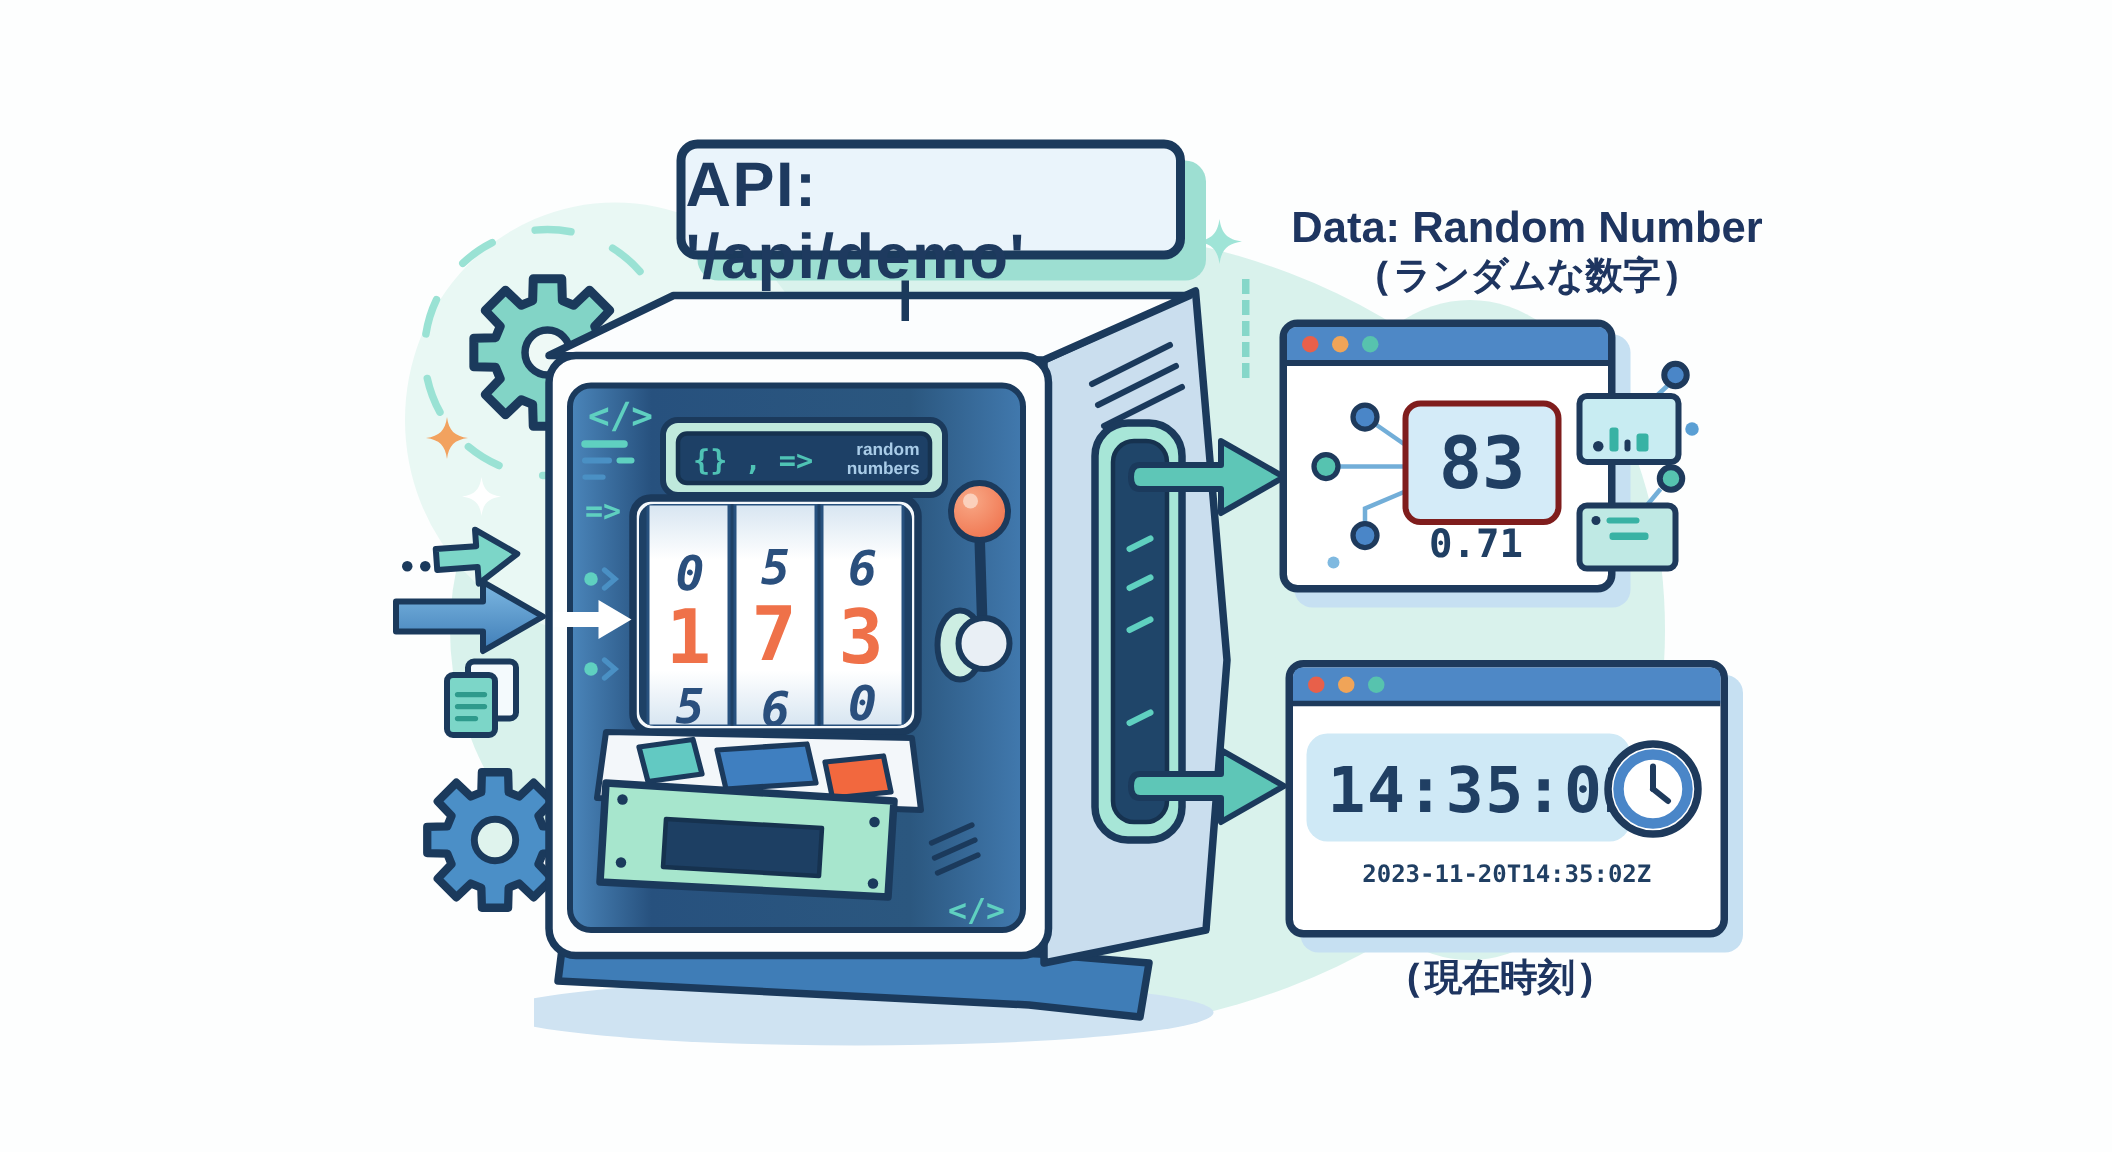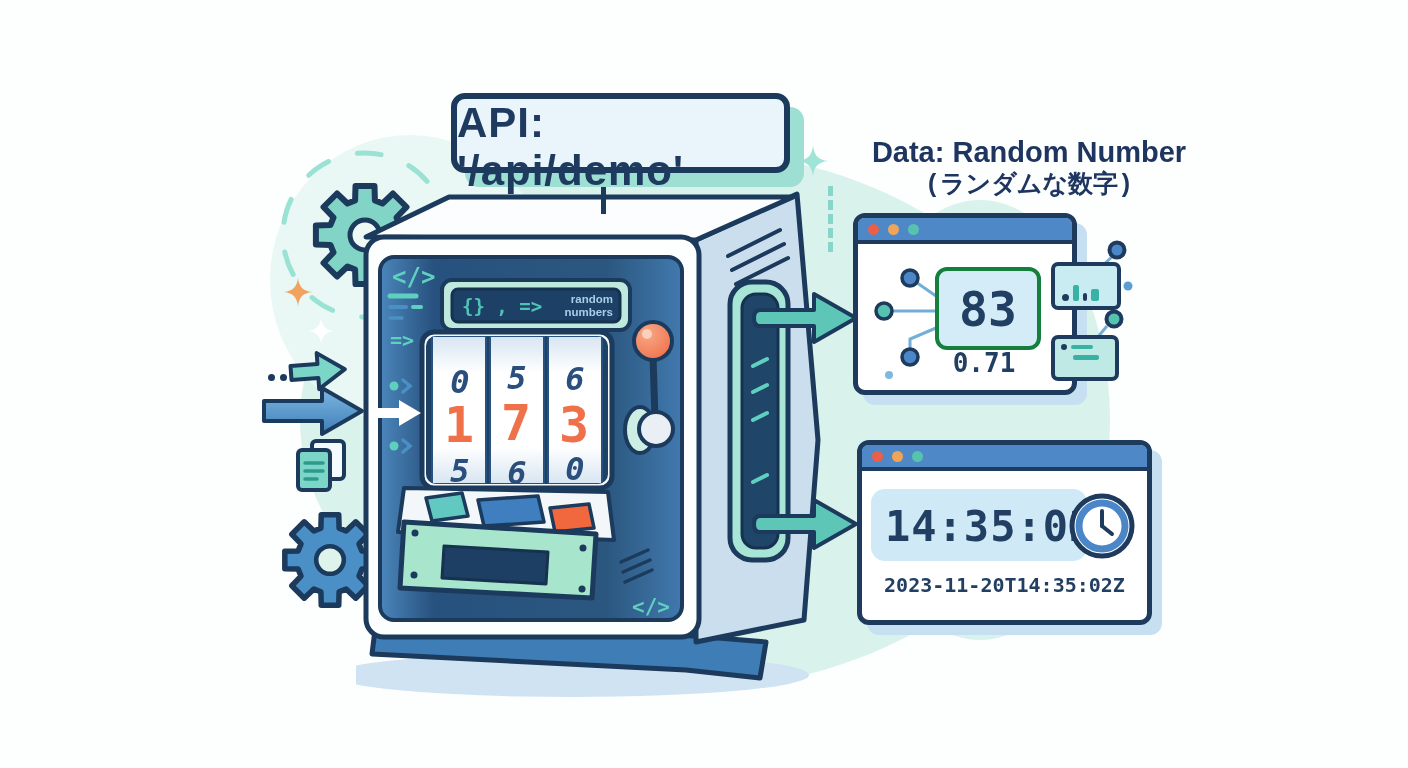--- a/index.html
+++ b/index.html
@@ -1,34 +1,34 @@
 <!DOCTYPE html>
 <html><head>
 <meta charset="utf-8">
 <style>
   html,body{margin:0;padding:0;width:1408px;height:768px;overflow:hidden;background:#ffffff;
     font-family:"Liberation Sans",sans-serif;}
   .abs{position:absolute;}
   #stage{position:relative;width:1408px;height:768px;background:#fdfefe;}
   .blob{border-radius:50%;background:#d9f2ec;}
   .blob-light{border-radius:50%;background:#e9f8f4;}
-  .heading{color:#1e3560;font-weight:bold;text-align:center;line-height:1.25;margin-left:11px;}
+  .heading{color:#1e3560;font-weight:bold;text-align:center;line-height:1.25;}
   .heading .l1{font-size:29px;}
   .heading .l2{font-size:25px;font-family:Liberation Mono, monospace;}
   .api-label{background:#eaf4fb;border:6px solid #1b3a5c;border-radius:14px;
     box-shadow:14px 14px 0 0 #9ddfd2;display:flex;align-items:flex-start;justify-content:center;
     color:#1e3a5f;font-weight:bold;font-size:42px;letter-spacing:1px;margin-left:16px;}
   .win{background:#ffffff;border:5px solid #1e3a5c;border-radius:12px;
     box-shadow:10px 10px 0 0 #c6e0f2;}
   .titlebar{height:22px;background:#4e88c6;border-bottom:4px solid #1e3a5c;
     border-radius:6px 6px 0 0;display:flex;align-items:center;padding-left:10px;gap:9px;}
   .wdot{width:11px;height:11px;border-radius:50%;}
   .dot-red{background:#e8604a;}  .dot-orange{background:#f0a458;}  .dot-teal{background:#57c3ae;}
   .lcd{font-family:"DejaVu Sans Mono",monospace;font-weight:bold;color:#203f63;}
-  .display-panel{background:#d4ebf8;border:4px solid #15803d;border-radius:12px;
+  .display-panel{background:#d4ebf8;border:4px solid #7f1d1d;border-radius:12px;
     display:flex;align-items:center;justify-content:center;}
   .chip{border:4px solid #1e3a5c;border-radius:7px;}
   .dashline{border-left:5px dashed #86d7c9;}
   svg text{font-family:"DejaVu Sans Mono",monospace;font-weight:bold;}
   svg text.sans{font-family:"Liberation Sans",sans-serif;}
 </style>
 </head>
 <body>
 
 <div id="stage">
@@ -278,20 +278,21 @@
     <div class="abs" style="left:0;top:26px;width:285px;height:149px;">
       <div class="abs" style="left:9px;top:18px;width:216px;height:72px;background:#cfe9f6;border-radius:14px;">
         <span class="lcd abs" style="left:14px;top:13px;font-size:42px;letter-spacing:1px;">14:35:02</span>
       </div>
       <svg class="abs" style="left:205px;top:20px;" width="70" height="70" viewBox="0 0 70 70">
         <circle cx="35" cy="35" r="30" fill="#ffffff" stroke="#1e3a5c" stroke-width="5"></circle>
         <circle cx="35" cy="35" r="23" fill="#ffffff" stroke="#4a86c8" stroke-width="7"></circle>
         <line x1="35" y1="35" x2="35" y2="20" stroke="#1e3a5c" stroke-width="4" stroke-linecap="round"></line>
         <line x1="35" y1="35" x2="45" y2="43" stroke="#1e3a5c" stroke-width="4" stroke-linecap="round"></line>
       </svg>
-      <div class="abs lcd" style="left:0;top:102px;width:285px;text-align:center;font-size:20px;">2023-11-20T14:35:02Z</div>
+      <div class="abs lcd" style="left:0;top:102px;width:285px;text-align:center;font-size:16px;">2023-11-20T14:35:02Z</div>
     </div>
   </div>
 
   <div class="abs heading" style="left:845px;top:638px;width:310px;">
+    <div class="l2">(現在時刻)</div>
   </div>
 
 </div>
 
 </body></html>

